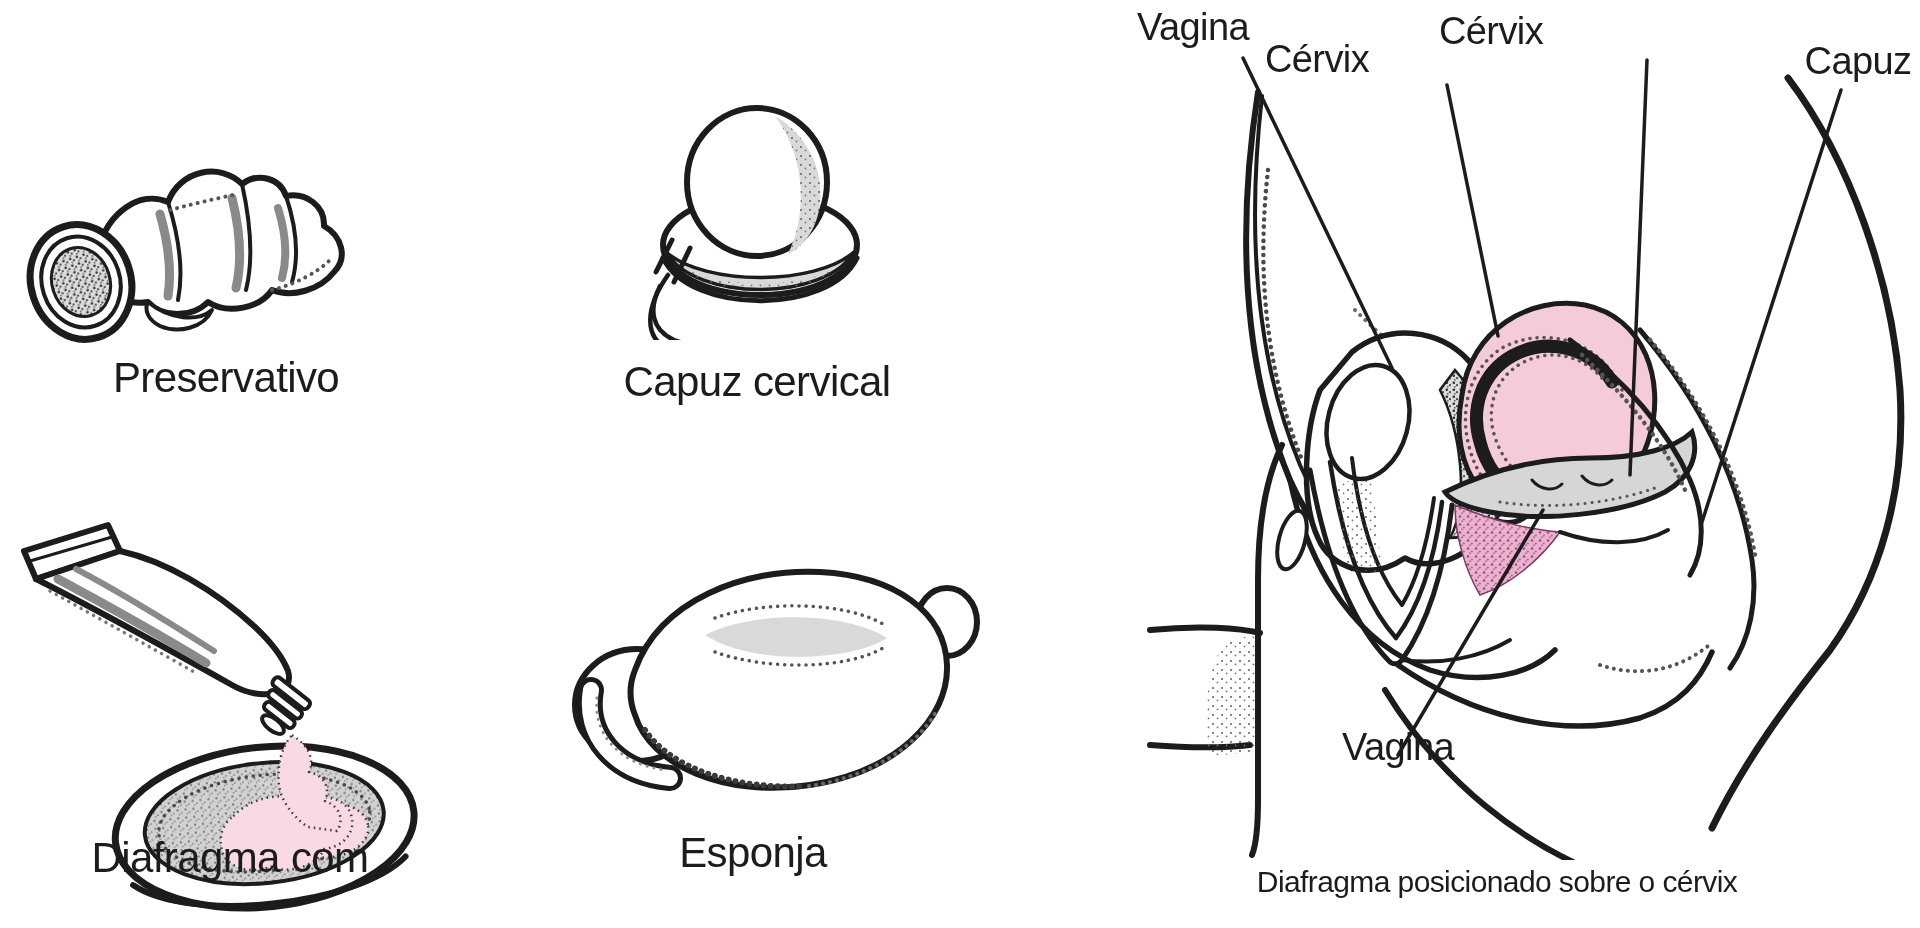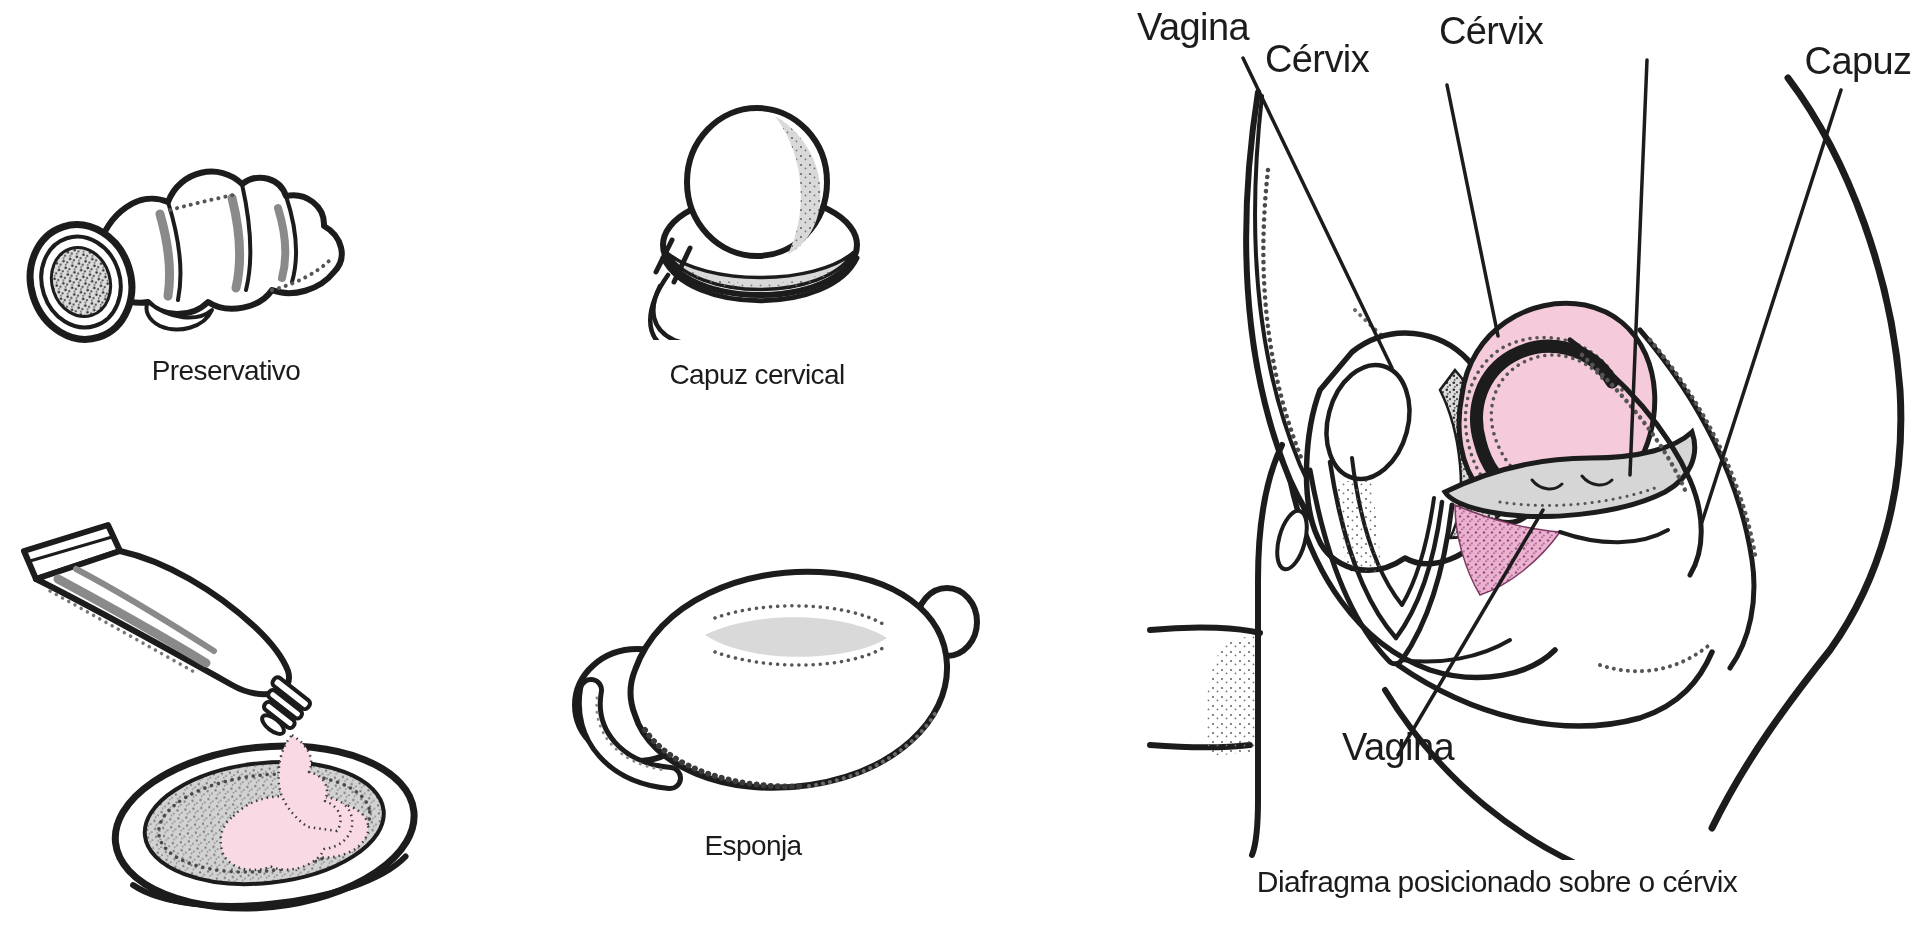--- a/index.html
+++ b/index.html
@@ -3,21 +3,21 @@
 <meta charset="utf-8">
 <style>
   html,body{margin:0;padding:0;}
   body{
     width:1920px;height:928px;position:relative;background:#ffffff;overflow:hidden;
     font-family:"Liberation Sans",sans-serif;color:#1c1c1c;
   }
   .fig{position:absolute;}
   .lbl{
     position:absolute;transform:translateX(-50%);
-    font-size:28px;letter-spacing:-0.6px;white-space:nowrap;line-height:1.05;
+    font-size:42px;letter-spacing:-0.6px;white-space:nowrap;line-height:1.05;
     color:#1c1c1c;text-align:center;
   }
   .lbl.small{font-size:38px;}
   .lbl.caption{font-size:30px;text-align:center;}
   svg{display:block;}
   .w{fill:#ffffff;stroke:var(--outline);stroke-linecap:round;stroke-linejoin:round;}
   .o{fill:none;stroke:var(--outline);stroke-linecap:round;stroke-linejoin:round;}
   .soft{fill:none;stroke:#8a8a8a;stroke-linecap:round;}
   .dots{fill:none;stroke-linecap:round;stroke-dasharray:0.1 7;}
   .gel{fill:var(--gel-pink);stroke:#3a3a3a;stroke-width:2.5;stroke-dasharray:1.5 4;stroke-linejoin:round;}
@@ -129,20 +129,21 @@
       <g transform="rotate(38 272 210)">
         <rect class="w" stroke-width="4" x="250" y="190" width="44" height="10" rx="4"></rect>
         <rect class="w" stroke-width="4" x="254" y="203" width="40" height="9" rx="4"></rect>
         <rect class="w" stroke-width="4" x="258" y="215" width="36" height="9" rx="4"></rect>
         <ellipse class="w" stroke-width="4" cx="277" cy="231" rx="13" ry="6"></ellipse>
       </g>
     </g>
   </svg>
 </div>
 <div class="lbl" style="left:230px;top:836px">
+  <div>Diafragma com</div>
 </div>
 
 <div class="fig" style="left:565px;top:540px;width:420px;height:280px">
   <svg viewBox="0 0 420 280" width="420" height="280">
 
     <ellipse class="w" stroke-width="6" cx="72" cy="165" rx="62" ry="56"></ellipse>
     <ellipse class="w" stroke-width="6" cx="382" cy="82" rx="30" ry="34"></ellipse>
 
     <path class="w" stroke-width="6" d="M 70,130 C 95,60 180,28 255,32 C 330,36 380,72 382,125 C 384,180 330,232 245,245
          C 160,258 85,225 70,175 C 64,160 64,145 70,130 Z"></path>

